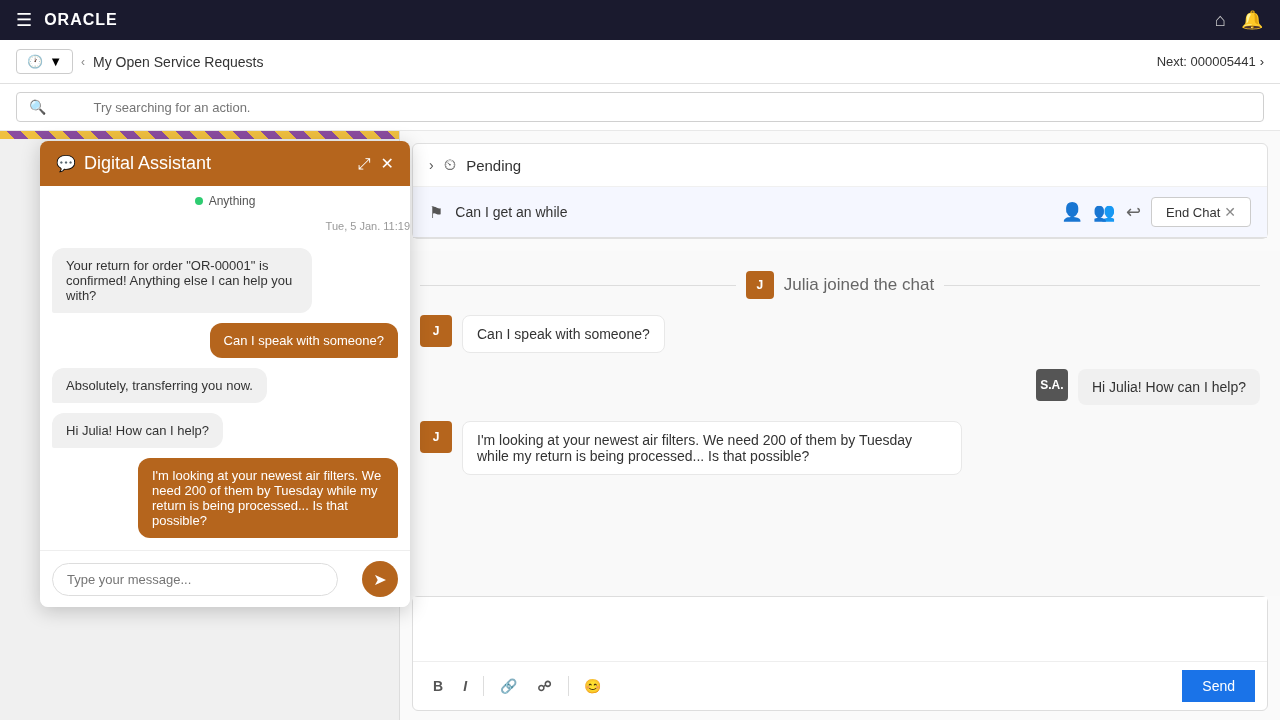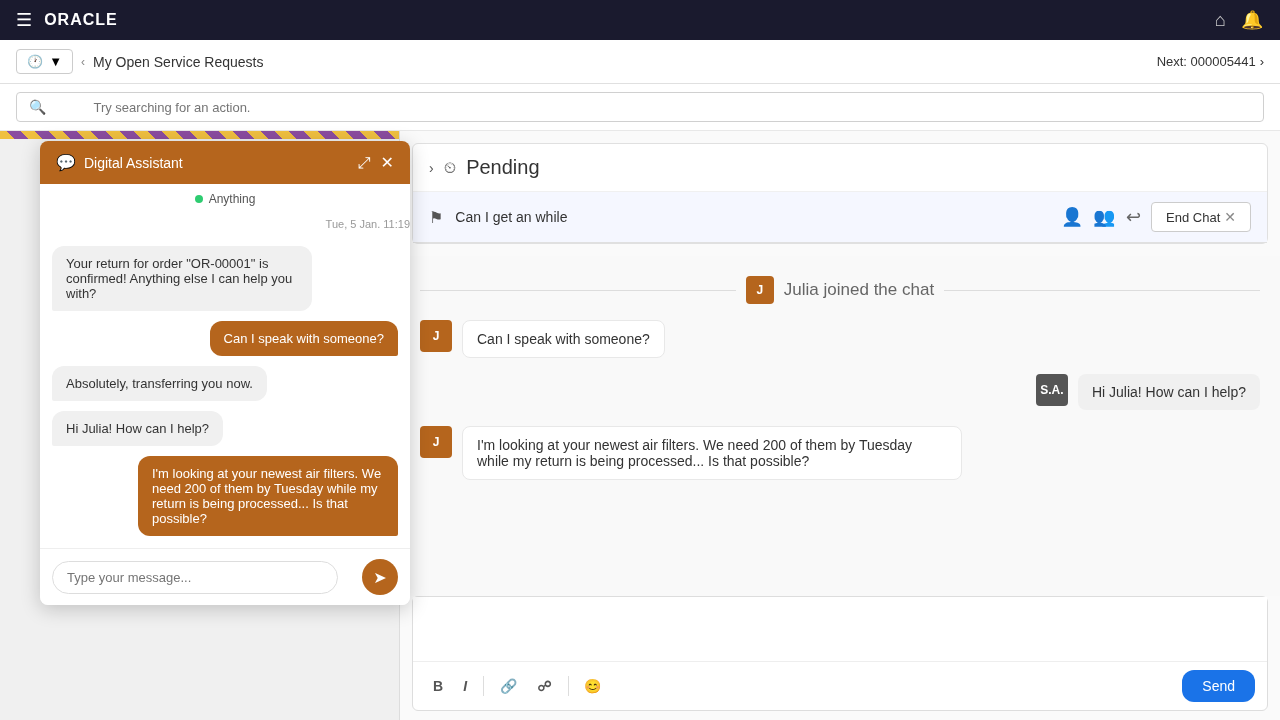--- a/index.html
+++ b/index.html
@@ -97,21 +97,21 @@
       z-index: 10;
     }
     .da-header {
       background: #b5651d;
       padding: 12px 16px;
       display: flex;
       align-items: center;
       justify-content: space-between;
     }
     .da-header-left { display: flex; align-items: center; gap: 8px; }
-    .da-title { color: #fff; font-size: 14px; font-weight: 500; }
+    .da-title { color: #fff; font-size: 18px; font-weight: 500; }
     .da-header-icons { display: flex; align-items: center; gap: 10px; }
     .da-icon-btn { color: #fff; cursor: pointer; font-size: 16px; background: none; border: none; }
     .da-status {
       background: #fff;
       padding: 8px 16px;
       text-align: center;
       font-size: 12px;
       color: #555;
       display: flex;
       align-items: center;
@@ -194,21 +194,21 @@
     }
     .pending-header {
       display: flex;
       align-items: center;
       padding: 12px 16px;
       gap: 10px;
       border-bottom: 1px solid #f0f0f0;
     }
     .pending-arrow { color: #555; font-size: 14px; cursor: pointer; }
     .pending-clock { color: #555; font-size: 16px; }
-    .pending-title { font-size: 20px; color: #333; font-weight: 500; }
+    .pending-title { font-size: 15px; color: #333; font-weight: 500; }
 
     
     .chat-header-bar {
       display: flex;
       align-items: center;
       padding: 10px 16px;
       background: #f5f7ff;
       border-bottom: 1px solid #e0e0e0;
       gap: 12px;
     }
@@ -328,21 +328,21 @@
       color: #555;
       font-weight: bold;
       border-radius: 3px;
     }
     .toolbar-divider { width: 1px; height: 20px; background: #ddd; margin: 0 4px; }
     .send-btn {
       margin-left: auto;
       background: #1a73e8;
       color: #fff;
       border: none;
-      border-radius: 12px;
+      border-radius: 0;
       padding: 8px 20px;
       font-size: 14px;
       cursor: pointer;
     }
 
     .stripe-banner {
       height: 8px;
       background: repeating-linear-gradient(45deg, #f0c040, #f0c040 10px, #8b4da0 10px, #8b4da0 20px);
     }
   </style>

